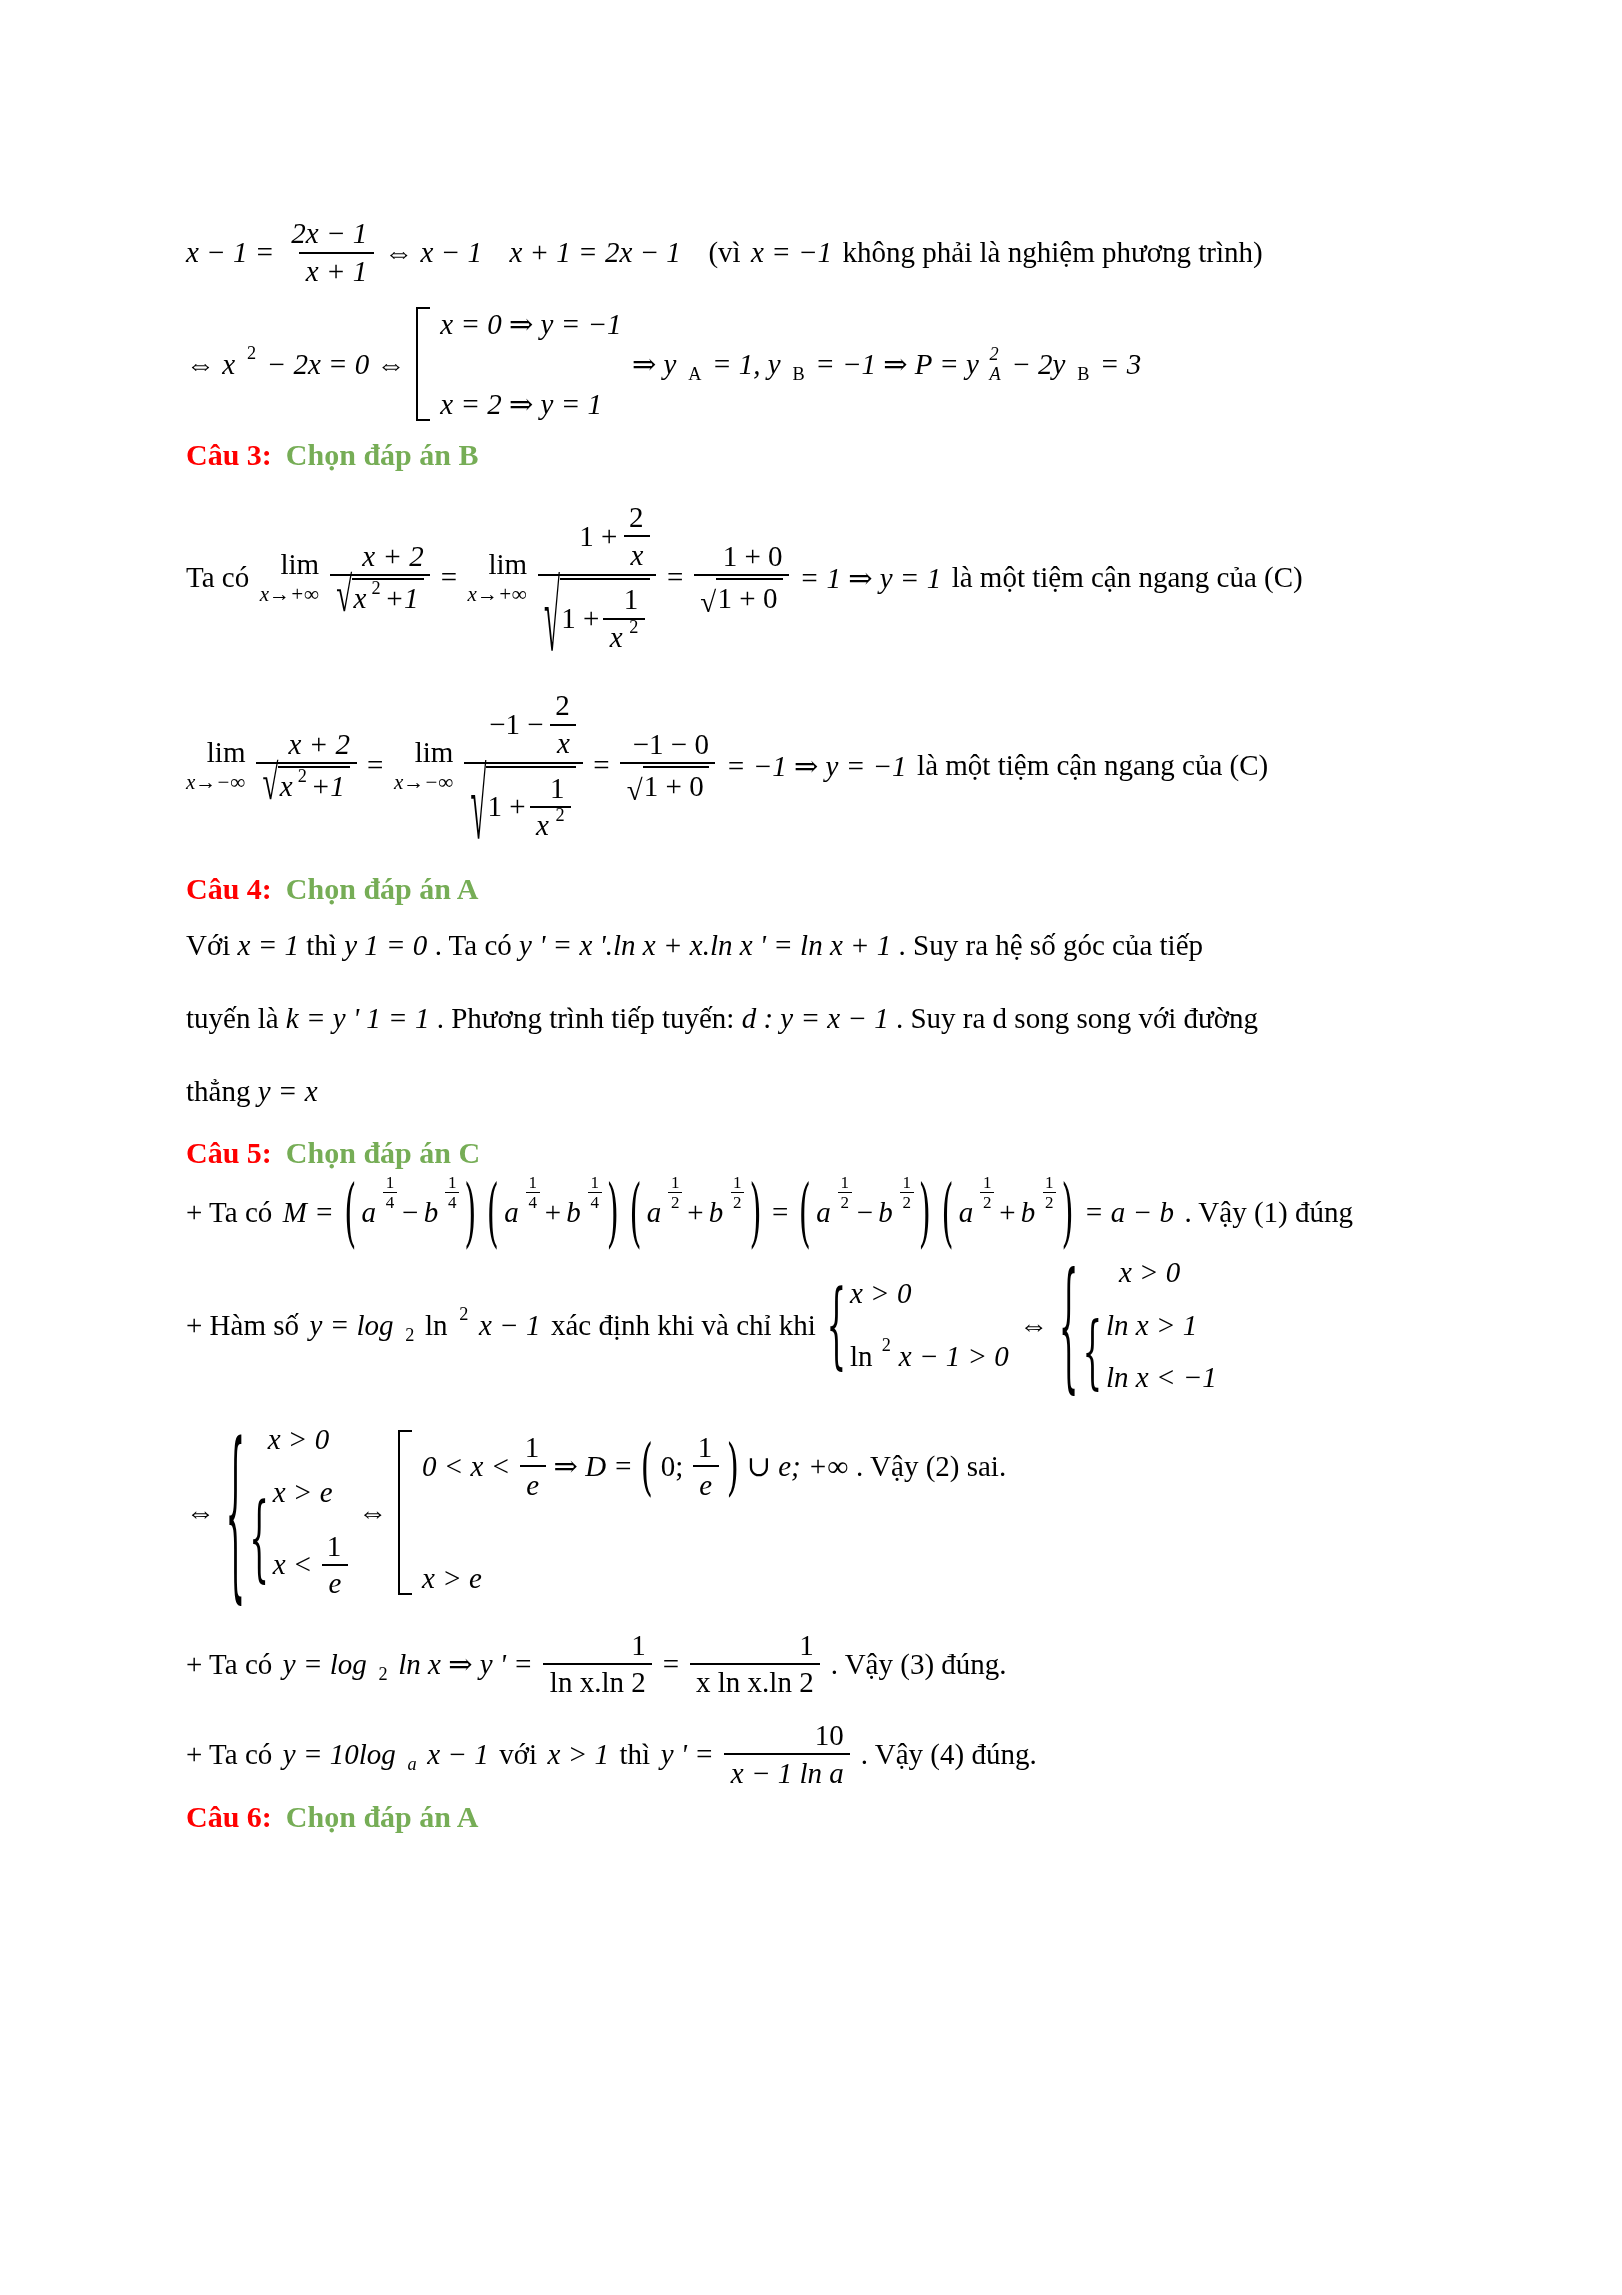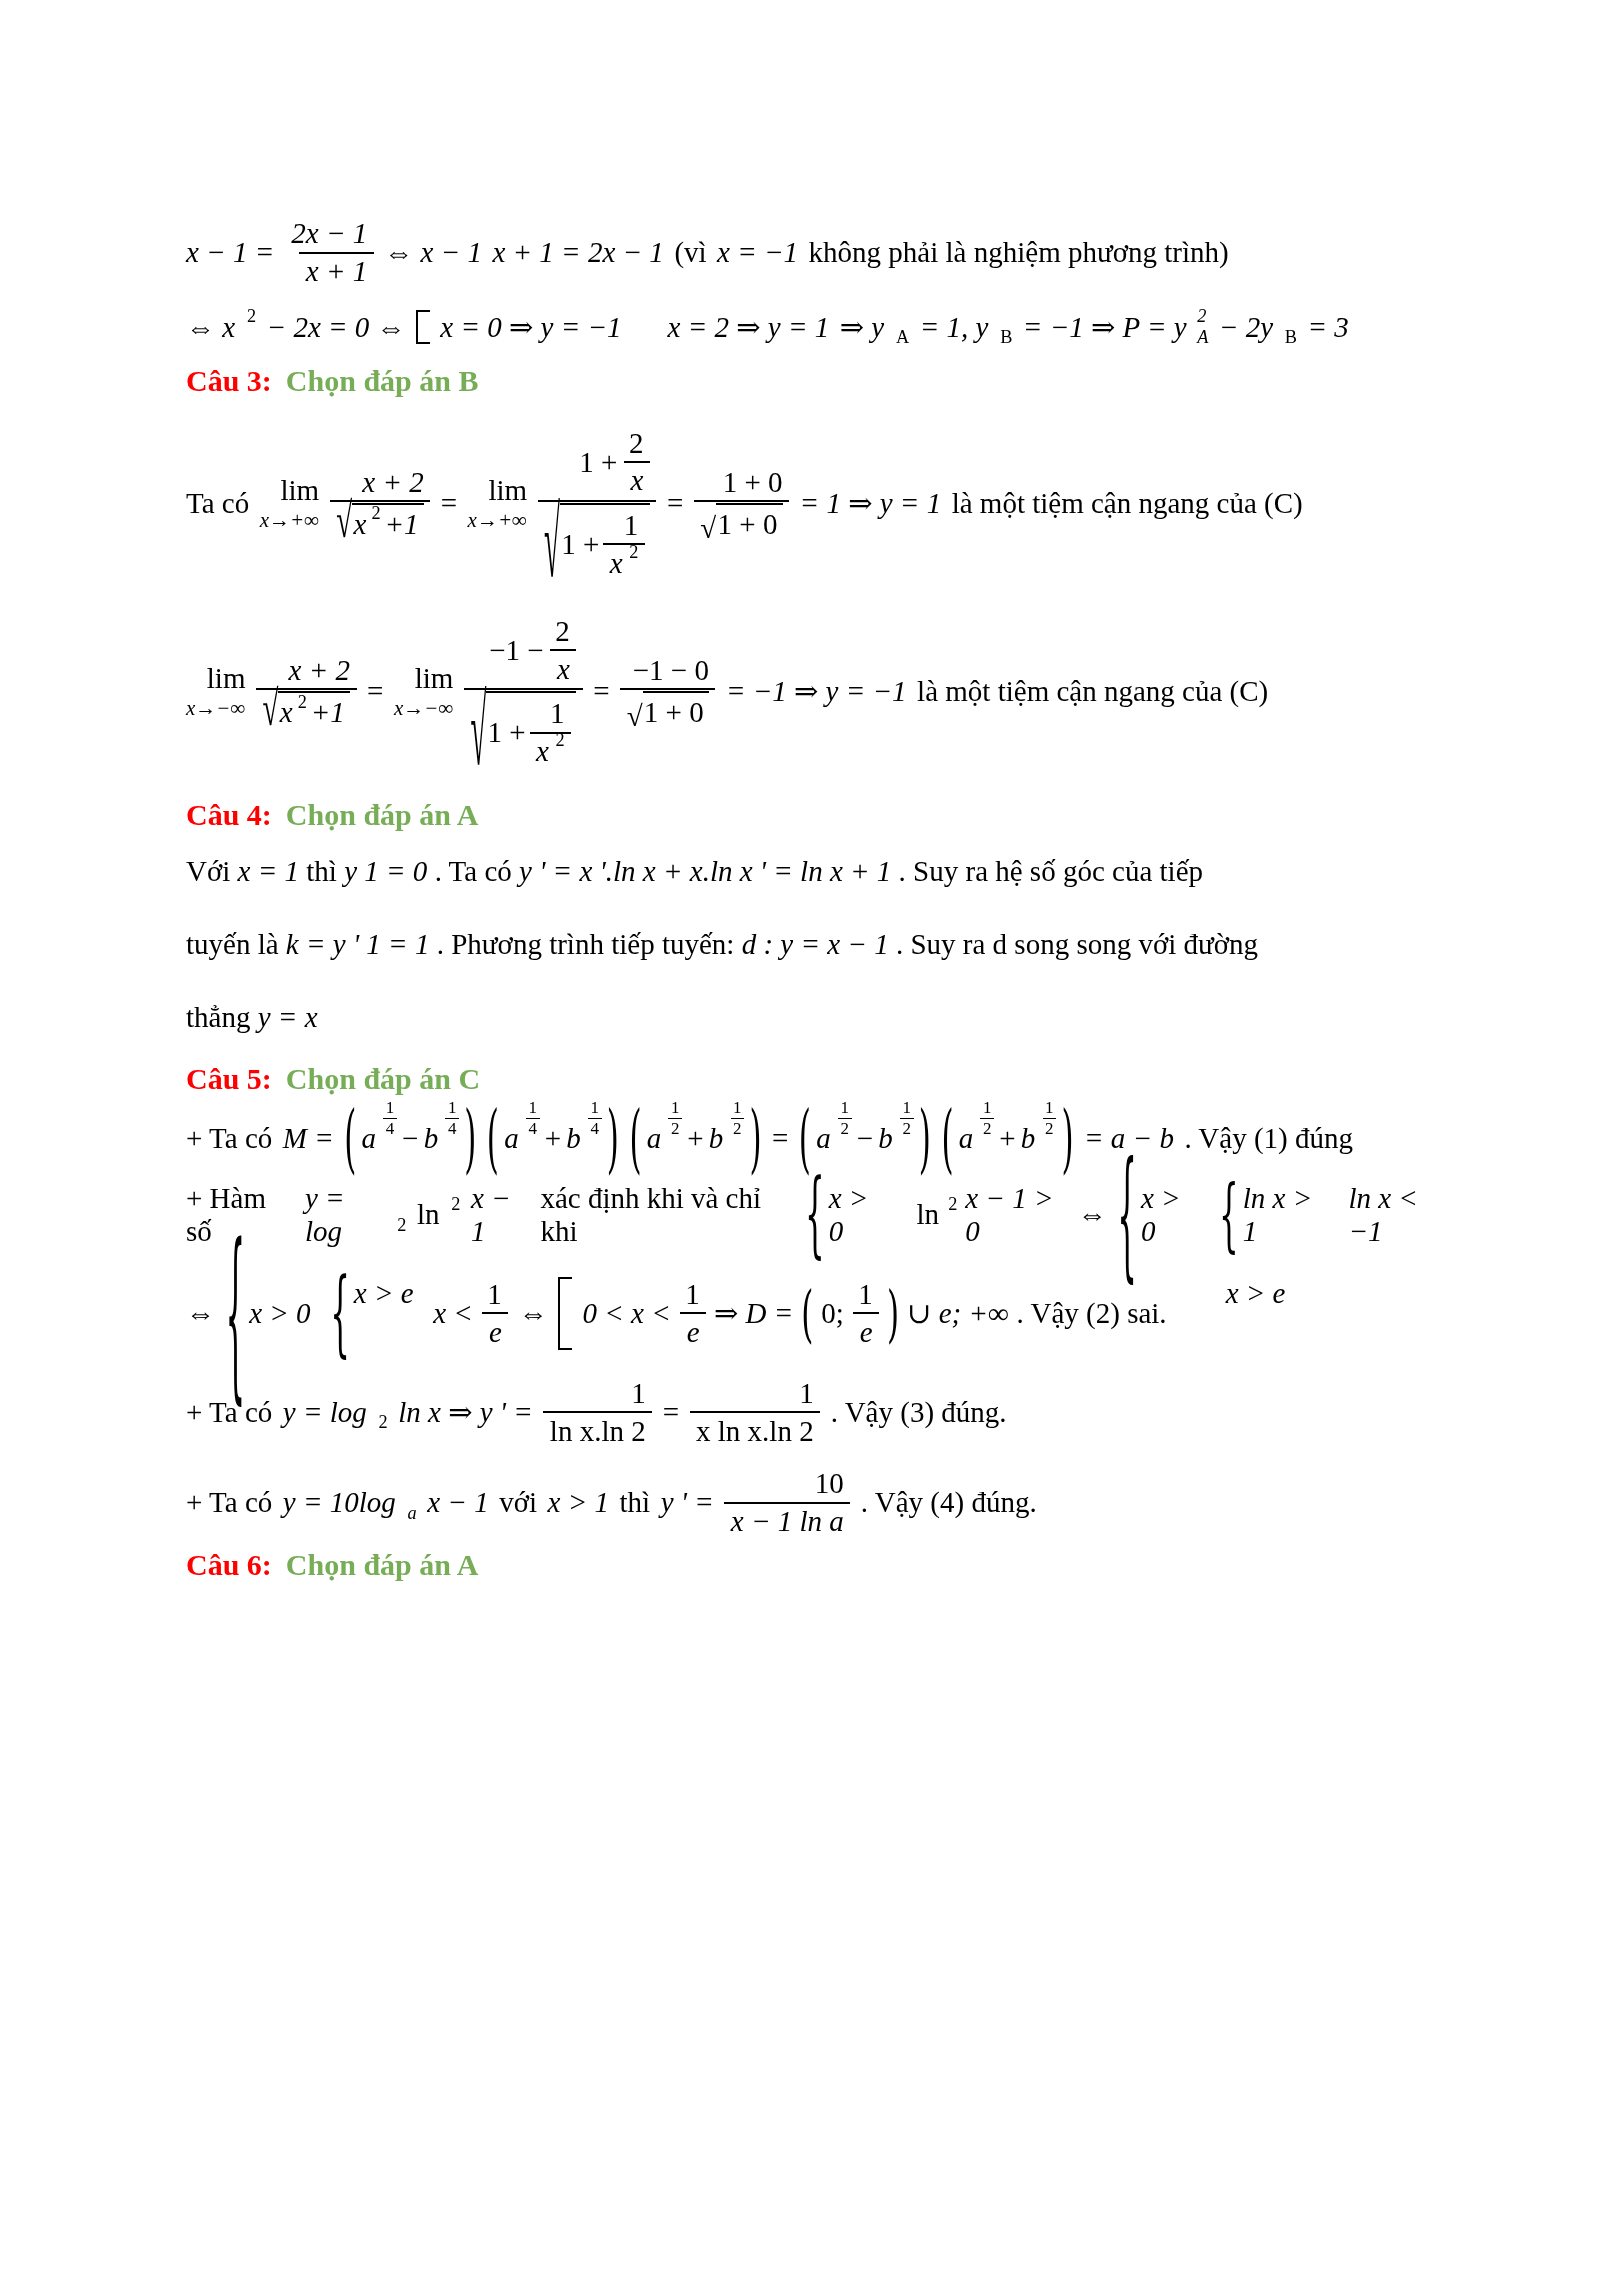--- a/index.html
+++ b/index.html
@@ -2,40 +2,40 @@
 <html style="--heading-red: #ff0000; --heading-green: #76ad56; --text: #000000; --page-bg: #ffffff;font-size:10.5px"><head>
 <meta charset="utf-8">
 <style>
   html,body { margin:0; padding:0; background:#fff; }
   .page { position:relative; width:1623px; height:2083px; background:#ffffff; color:#000;
           font-family:"Liberation Serif","DejaVu Serif",serif; font-size:29px; overflow:hidden; }
   .content { position:absolute; left:186px; right:170px; top:216px; }
   .mline { display:flex; align-items:center; gap:10.5px; flex-wrap:nowrap; }
   .mi { font-style:italic; }
   .vt { font-style:normal; }
-  .gapL { }
+  .gapL { margin-left:17px; }
   .fr { display:inline-flex; flex-direction:column; align-items:flex-end; text-align:center; }
   .fr > .n, .fr > .d { padding:1.3px 6.5px; display:flex; align-items:center; justify-content:center; gap:5.2px; }
   .fr > .d { border-top:2.6px solid #000; }
   .sp { font-size:18.3px; position:relative; top:-10.5px; margin-left:1.3px; }
   .sb { font-size:18.3px; position:relative; top:10.5px; margin-left:1.3px; }
   .ss { display:inline-flex; flex-direction:column; align-items:flex-start; font-size:18.3px; line-height:1.05; gap:1.3px; }
   .lim { display:inline-flex; flex-direction:column; align-items:flex-end; line-height:1; }
   .lim > .ls { font-size:21px; margin-top:5.2px; white-space:nowrap; }
   .sq { display:inline-flex; align-items:flex-end; }
   .sq > .rad { display:inline-block; line-height:0.9; transform-origin:50% 92%; }
   .sq > .bd { border-top:2.6px solid #000; padding:2.6px 5.2px 0 1.3px; display:flex; align-items:center; gap:3.9px; }
   .sq.med  > .rad { transform:scaleY(1.7); }
   .sq.tall > .rad { transform:scaleY(3.4); }
   .cases { display:inline-flex; align-items:center; gap:3.9px; }
   .brace { display:inline-block; line-height:1; font-size:31px; transform-origin:center; font-family:"DejaVu Serif",serif; }
   .bigp  { display:inline-block; line-height:1; font-size:31px; transform-origin:center; font-family:"DejaVu Serif",serif; }
   .s20{transform:scaleY(2.0);} .s24{transform:scaleY(2.4);} .s26{transform:scaleY(2.6);}
   .s30{transform:scaleY(3.0);} .s45{transform:scaleY(4.5);} .s60{transform:scaleY(6.0);}
-  .crows { display:inline-flex; }
+  .crows { display:inline-flex; flex-direction:column; }
   .g30{gap:19.6px;} .g45{gap:29.4px;} .g70{gap:46px;} .g90{gap:59px;}
   .ctr { align-items:center; } .lft { align-items:flex-start; }
   .sqbr { align-self:stretch; width:11.8px; border:2.6px solid #000; border-right:none; margin-right:6.5px; }
   .row { display:inline-flex; align-items:center; gap:7.9px; }
   .ef { display:inline-flex; flex-direction:column; align-items:center; font-size:17px; line-height:1.15;
         position:relative; top:-19.6px; margin-left:2px; }
   .ef > .efd { border-top:1.3px solid #000; padding:0 2.6px; }
   .mgroup { display:inline-flex; align-items:center; gap:5.2px; }
   .hline { font-weight:bold; font-size:30px; }
   .hred { color:var(--heading-red,#f00); }

